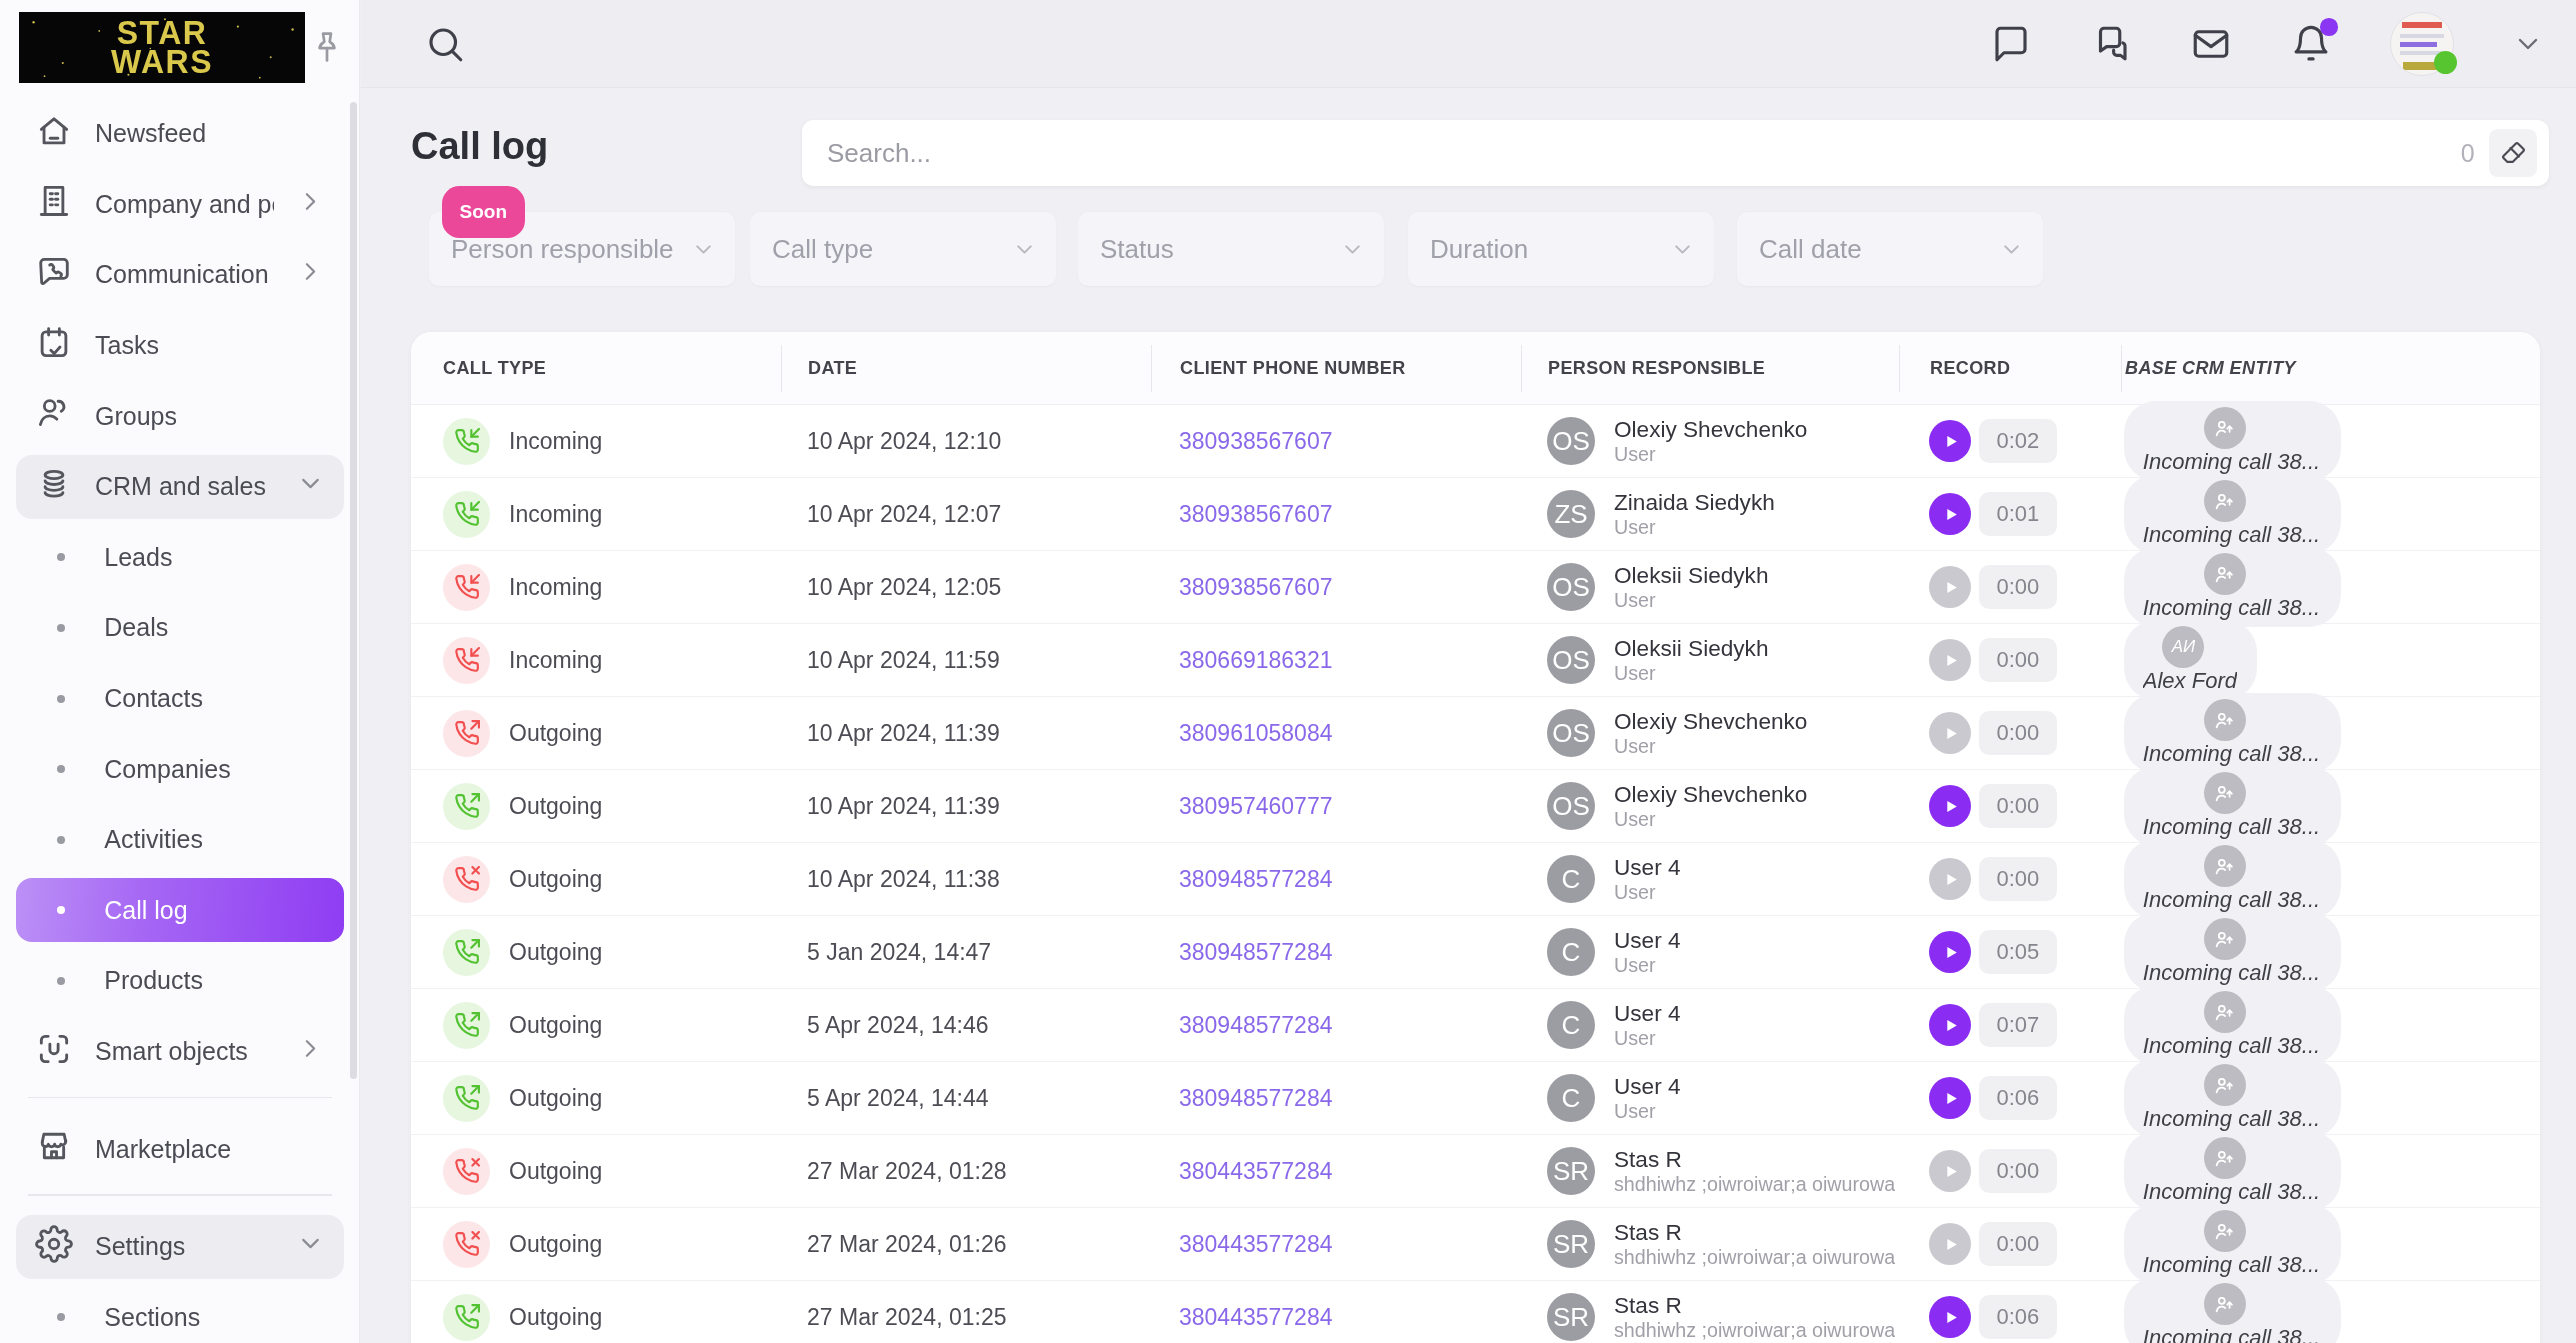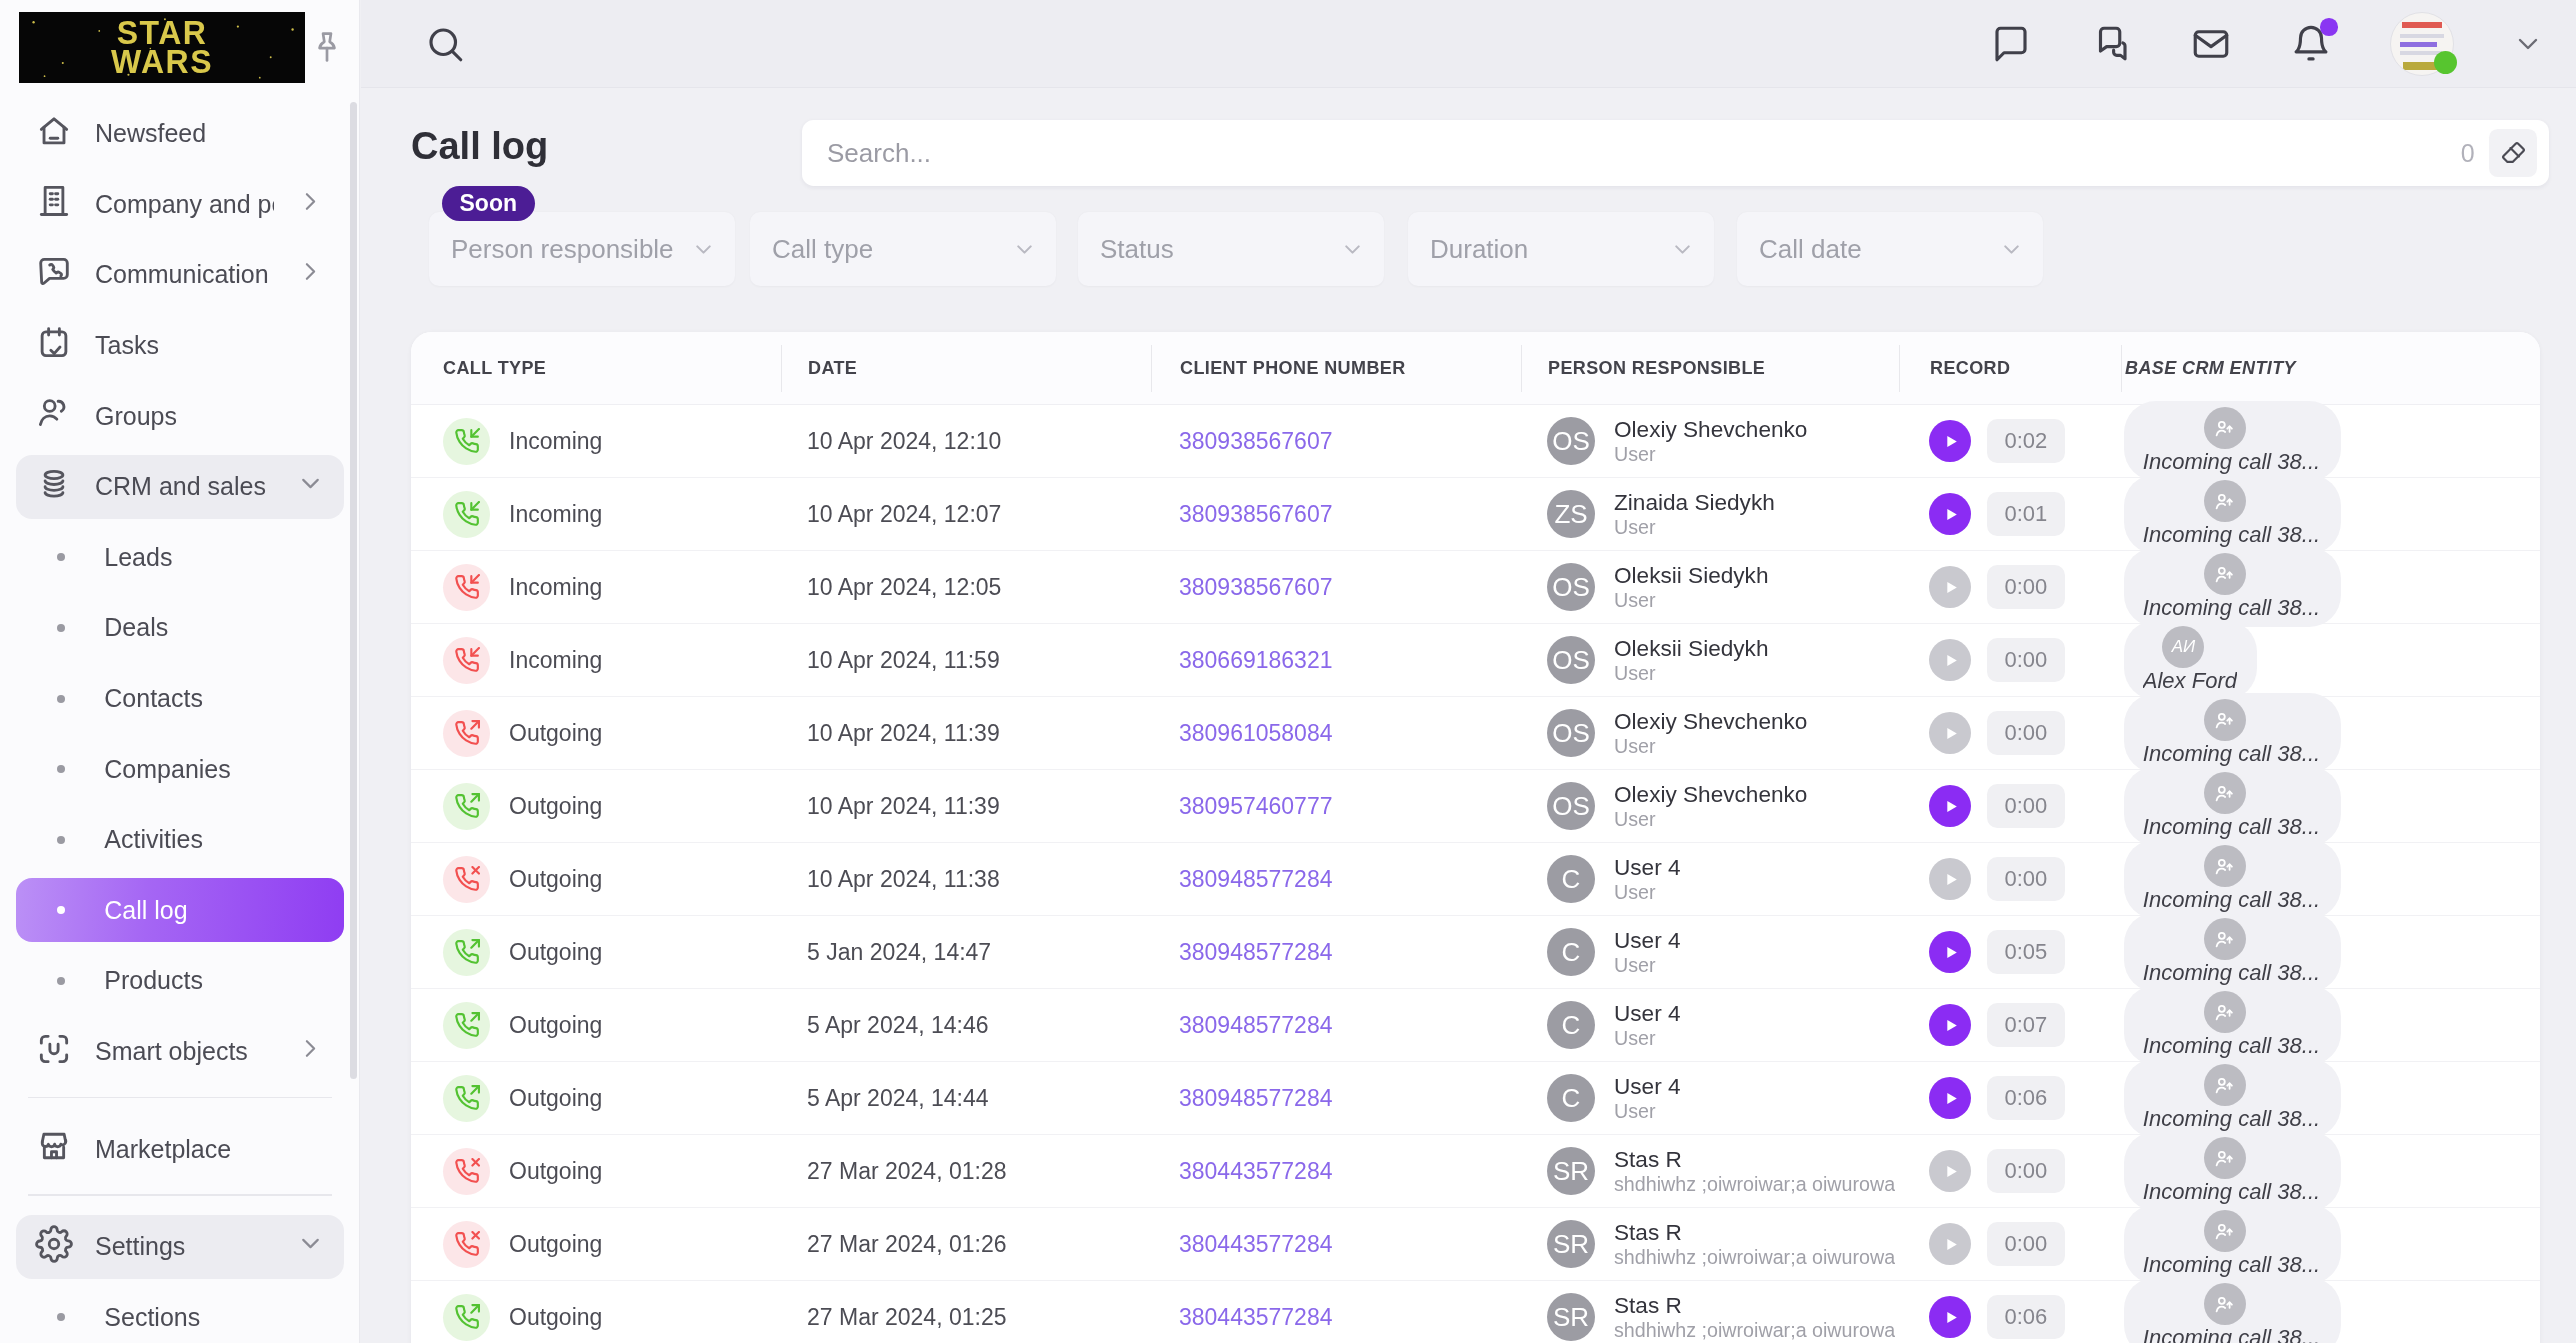--- a/index.html
+++ b/index.html
@@ -49,21 +49,21 @@
   .search-input { flex:1; border:none; outline:none; font-size:26px; color:#3c3c44; font-family:inherit; background:transparent; }
   .search-input::placeholder { color:#9b9ba4; }
   .search-count { font-size:25px; color:#b1b1ba; margin-right:14.6px; }
   .erase-btn { width:48px; height:48px; border-radius:8.8px; background:#f2f2f5; display:flex; align-items:center; justify-content:center; cursor:pointer; }
   .erase-btn svg { width:29px; height:29px; stroke:#4b4b54; fill:none; stroke-width:1.8; stroke-linecap:round; stroke-linejoin:round; }
 
   .filters { position:absolute; left:0; top:123px; right:0; height:74px; }
   .filter-box { position:absolute; top:0; width:306px; height:74px; background:#f5f5f9; border-radius:10.2px; display:flex; align-items:center; padding:0 19px 0 22px; cursor:pointer; box-shadow:0 0.7px 2.2px rgba(40,40,60,.04); }
   .filter-box .flbl { flex:1; font-size:26px; color:#9fa0a9; white-space:nowrap; overflow:hidden; }
   .filter-box .chev { width:25px; height:25px; stroke:#b9b9c2; fill:none; stroke-width:2; stroke-linecap:round; stroke-linejoin:round; }
-  .soon-badge { position:absolute; left:13px; top:-26px; height:35px; padding:0 17.5px; background:#4c1d95; color:#fff; font-size:23px; font-weight:700; border-radius:17.5px; display:flex; align-items:center; z-index:2; }
+  .soon-badge { position:absolute; left:13px; top:-26px; height:52px; padding:0 17.5px; background:#ec4899; color:#fff; font-size:19px; font-weight:700; border-radius:17.5px; display:flex; align-items:center; z-index:2; }
 
   
   .card { position:absolute; left:50px; top:243px; width:2129px; bottom:-10.2px; background:#ffffff; border-radius:20.4px 20.4px 0 0; overflow:hidden; box-shadow:0 1.5px 5.8px rgba(40,40,60,.05); }
   .thead { display:flex; height:73px; align-items:center; background:#fcfcfe; border-bottom:1.5px solid #efeff3; }
   .th { font-size:18px; font-weight:700; letter-spacing:0.4px; color:#43434b; text-transform:uppercase; display:flex; align-items:center; height:47px; }
   .th + .th { border-left:1.5px solid #e8e8ec; }
   .c1 { width:370px; padding-left:32px; }
   .c2 { width:370px; padding-left:26px; }
   .c3 { width:370px; padding-left:28px; }
   .c4 { width:378px; padding-left:26px; }
@@ -81,21 +81,21 @@
   .date-lbl { font-size:23px; color:#4c4c54; }
   .phone-link { font-size:23px; color:#8a68ea; text-decoration:none; cursor:pointer; }
   .pr-avatar { width:48px; height:48px; border-radius:50%; background:#9c9ca3; color:#fff; font-size:26px; display:flex; align-items:center; justify-content:center; flex:0 0 auto; }
   .pr-txt { margin-left:19px; display:flex; flex-direction:column; line-height:1.15; overflow:hidden; }
   .pr-name { font-size:22.6px; color:#34343c; white-space:nowrap; }
   .pr-sub { font-size:19.7px; color:#a0a0a8; white-space:nowrap; text-overflow:ellipsis; overflow:hidden; max-width:314px; }
   .play-btn { width:42px; height:42px; border-radius:50%; display:flex; align-items:center; justify-content:center; cursor:pointer; flex:0 0 auto; }
   .play-btn.active { background:#8b2cf3; }
   .play-btn.inactive { background:#c9c9cf; }
   .play-btn svg { width:19px; height:19px; }
-  .dur-pill { margin-left:16px; background:#f0f0f3; border-radius:10.2px; padding:8.8px 17.5px; font-size:22px; color:#85858d; }
+  .dur-pill { margin-left:8px; background:#f0f0f3; border-radius:10.2px; padding:8.8px 17.5px; font-size:22px; color:#85858d; }
   .entity-chip { display:inline-flex; align-items:center; background:#f1f1f5; border-radius:32px; padding:5.8px 20.4px 5.8px 5.8px; cursor:pointer; max-width:408px;flex-direction:column; }
   .chip-av { width:42px; height:42px; border-radius:50%; background:#bcbcc2; color:#fff; display:flex; align-items:center; justify-content:center; font-size:17px; flex:0 0 auto; }
   .chip-av svg { width:23px; height:23px; stroke:#ffffff; fill:none; stroke-width:1.9; stroke-linecap:round; stroke-linejoin:round; }
   .chip-lbl { margin-left:13px; font-size:22px; color:#3f3f47; white-space:nowrap; overflow:hidden; text-overflow:ellipsis; }
 </style>
 </head>
 <body>
 
 <div class="sidebar">
   <div class="logo-box">

